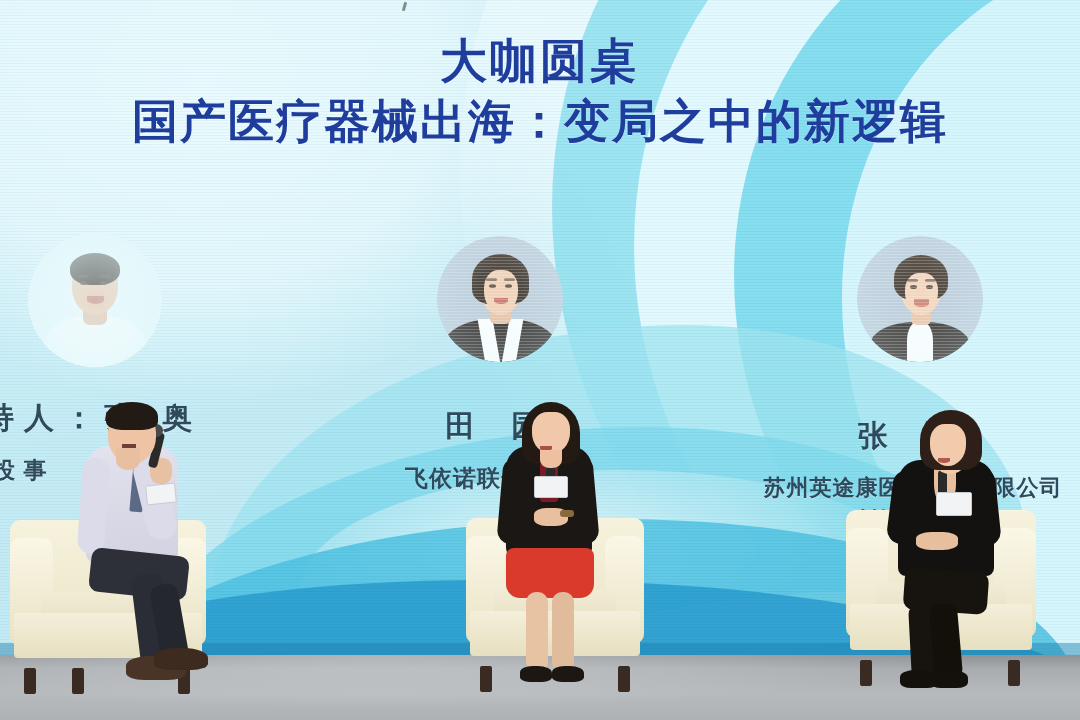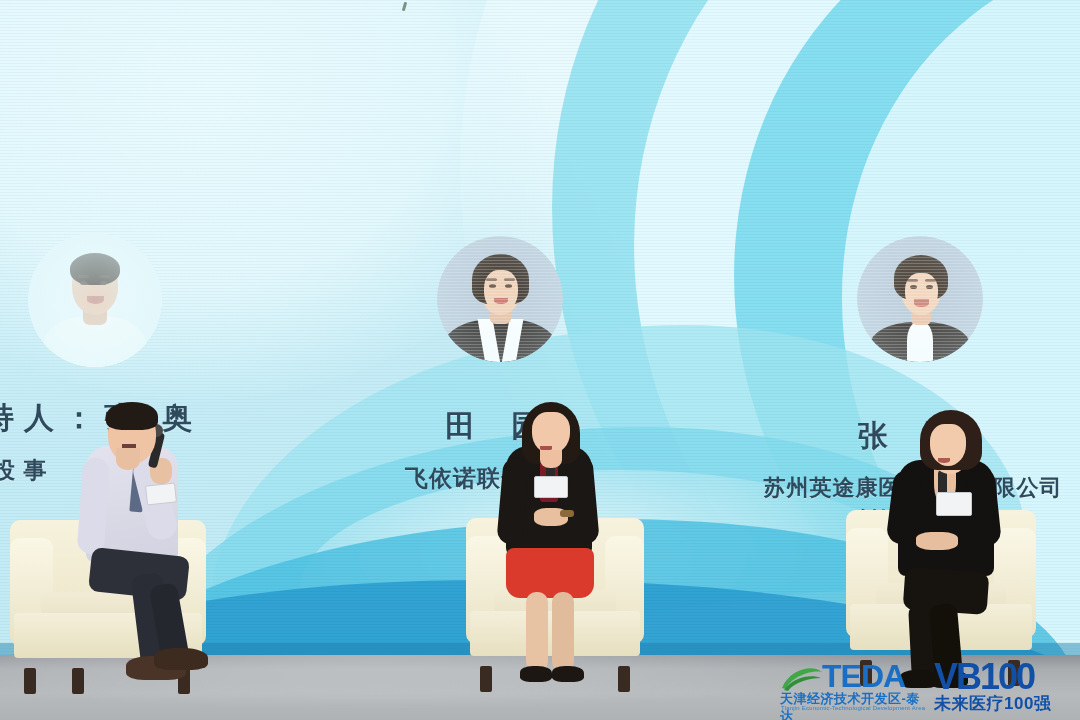--- a/index.html
+++ b/index.html
@@ -162,20 +162,24 @@
     <div class="wave-hl"></div>
     <div class="wave-lip"></div>
     <div class="wave-c"></div>
     <div class="wave-d"></div>
 
     <div class="led-lines"></div>
   </div>
 
   <div class="speck"></div>
 
+  <div class="title-wrap">
+    <div class="title-l1">大咖圆桌</div>
+    <div class="title-l2">国产医疗器械出海：变局之中的新逻辑</div>
+  </div>
 
   <div class="shot" id="shot-host">
     <div class="disc" style="background:radial-gradient(circle at 50% 45%,#f3fbfd 0%,#e7f7fb 70%,#dff4f9 100%);"></div>
     <div class="body" style="left:12%;top:62%;width:76%;height:46%;background:#fdfdfb;"></div>
     <div class="neck" style="left:41%;top:53%;width:18%;height:16%;background:#e4b79a;"></div>
     <div class="face2" style="left:33%;top:21%;width:34%;height:40%;background:#eec4a6;position:absolute;"></div>
     <div class="hair" style="left:31%;top:15%;width:38%;height:24%;background:#2e2219;"></div>
     <div class="eye" style="left:39%;top:36%;"></div>
     <div class="eye" style="left:54%;top:36%;"></div>
     <div class="brow" style="left:37%;top:31%;"></div>
@@ -324,34 +328,14 @@
     <div style="position:absolute;left:30px;top:-2px;width:62px;height:60px;background:#2e2018;border-radius:52% 52% 30% 30%;"></div>
     <div style="position:absolute;left:40px;top:12px;width:36px;height:42px;background:#f2cbac;border-radius:42% 42% 52% 52%;"></div>
     <div style="position:absolute;left:48px;top:46px;width:12px;height:5px;background:#ad5b50;border-radius:0 0 55% 55%;"></div>
     <div class="leg2" style="left:14px;top:158px;width:84px;height:42px;background:#17140f;transform:rotate(4deg);"></div>
     <div class="leg2" style="left:20px;top:192px;width:30px;height:76px;background:#17140f;transform:rotate(-3deg);"></div>
     <div class="leg2" style="left:42px;top:192px;width:28px;height:76px;background:#121009;transform:rotate(-5deg);"></div>
     <div class="shoe" style="left:10px;top:258px;width:38px;height:18px;background:#14110d;"></div>
     <div class="shoe" style="left:40px;top:258px;width:38px;height:18px;background:#14110d;"></div>
   </div>
 
-  <div class="logos">
-
-    <div class="teda">
-      <div class="teda-sw">
-        <svg width="44" height="30" viewBox="0 0 44 30" xmlns="http://www.w3.org/2000/svg">
-          <path d="M2 26 C10 6, 34 2, 42 10 C32 8, 12 14, 6 27 Z" fill="#3fa845"></path>
-          <path d="M4 28 C14 14, 32 12, 41 16 C30 16, 14 20, 8 29 Z" fill="#2f8f3a"></path>
-        </svg>
-      </div>
-      <div class="teda-word">TEDA</div>
-      <div class="teda-cn">天津经济技术开发区-泰达</div>
-      <div class="teda-en">Tianjin Economic-Technological Development Area</div>
-    </div>
-
-    <div class="vb">
-      <div class="vb-word">VB100</div>
-      <div class="vb-cn">未来医疗100强</div>
-    </div>
-
-  </div>
 
 </div>
 
 </body></html>

